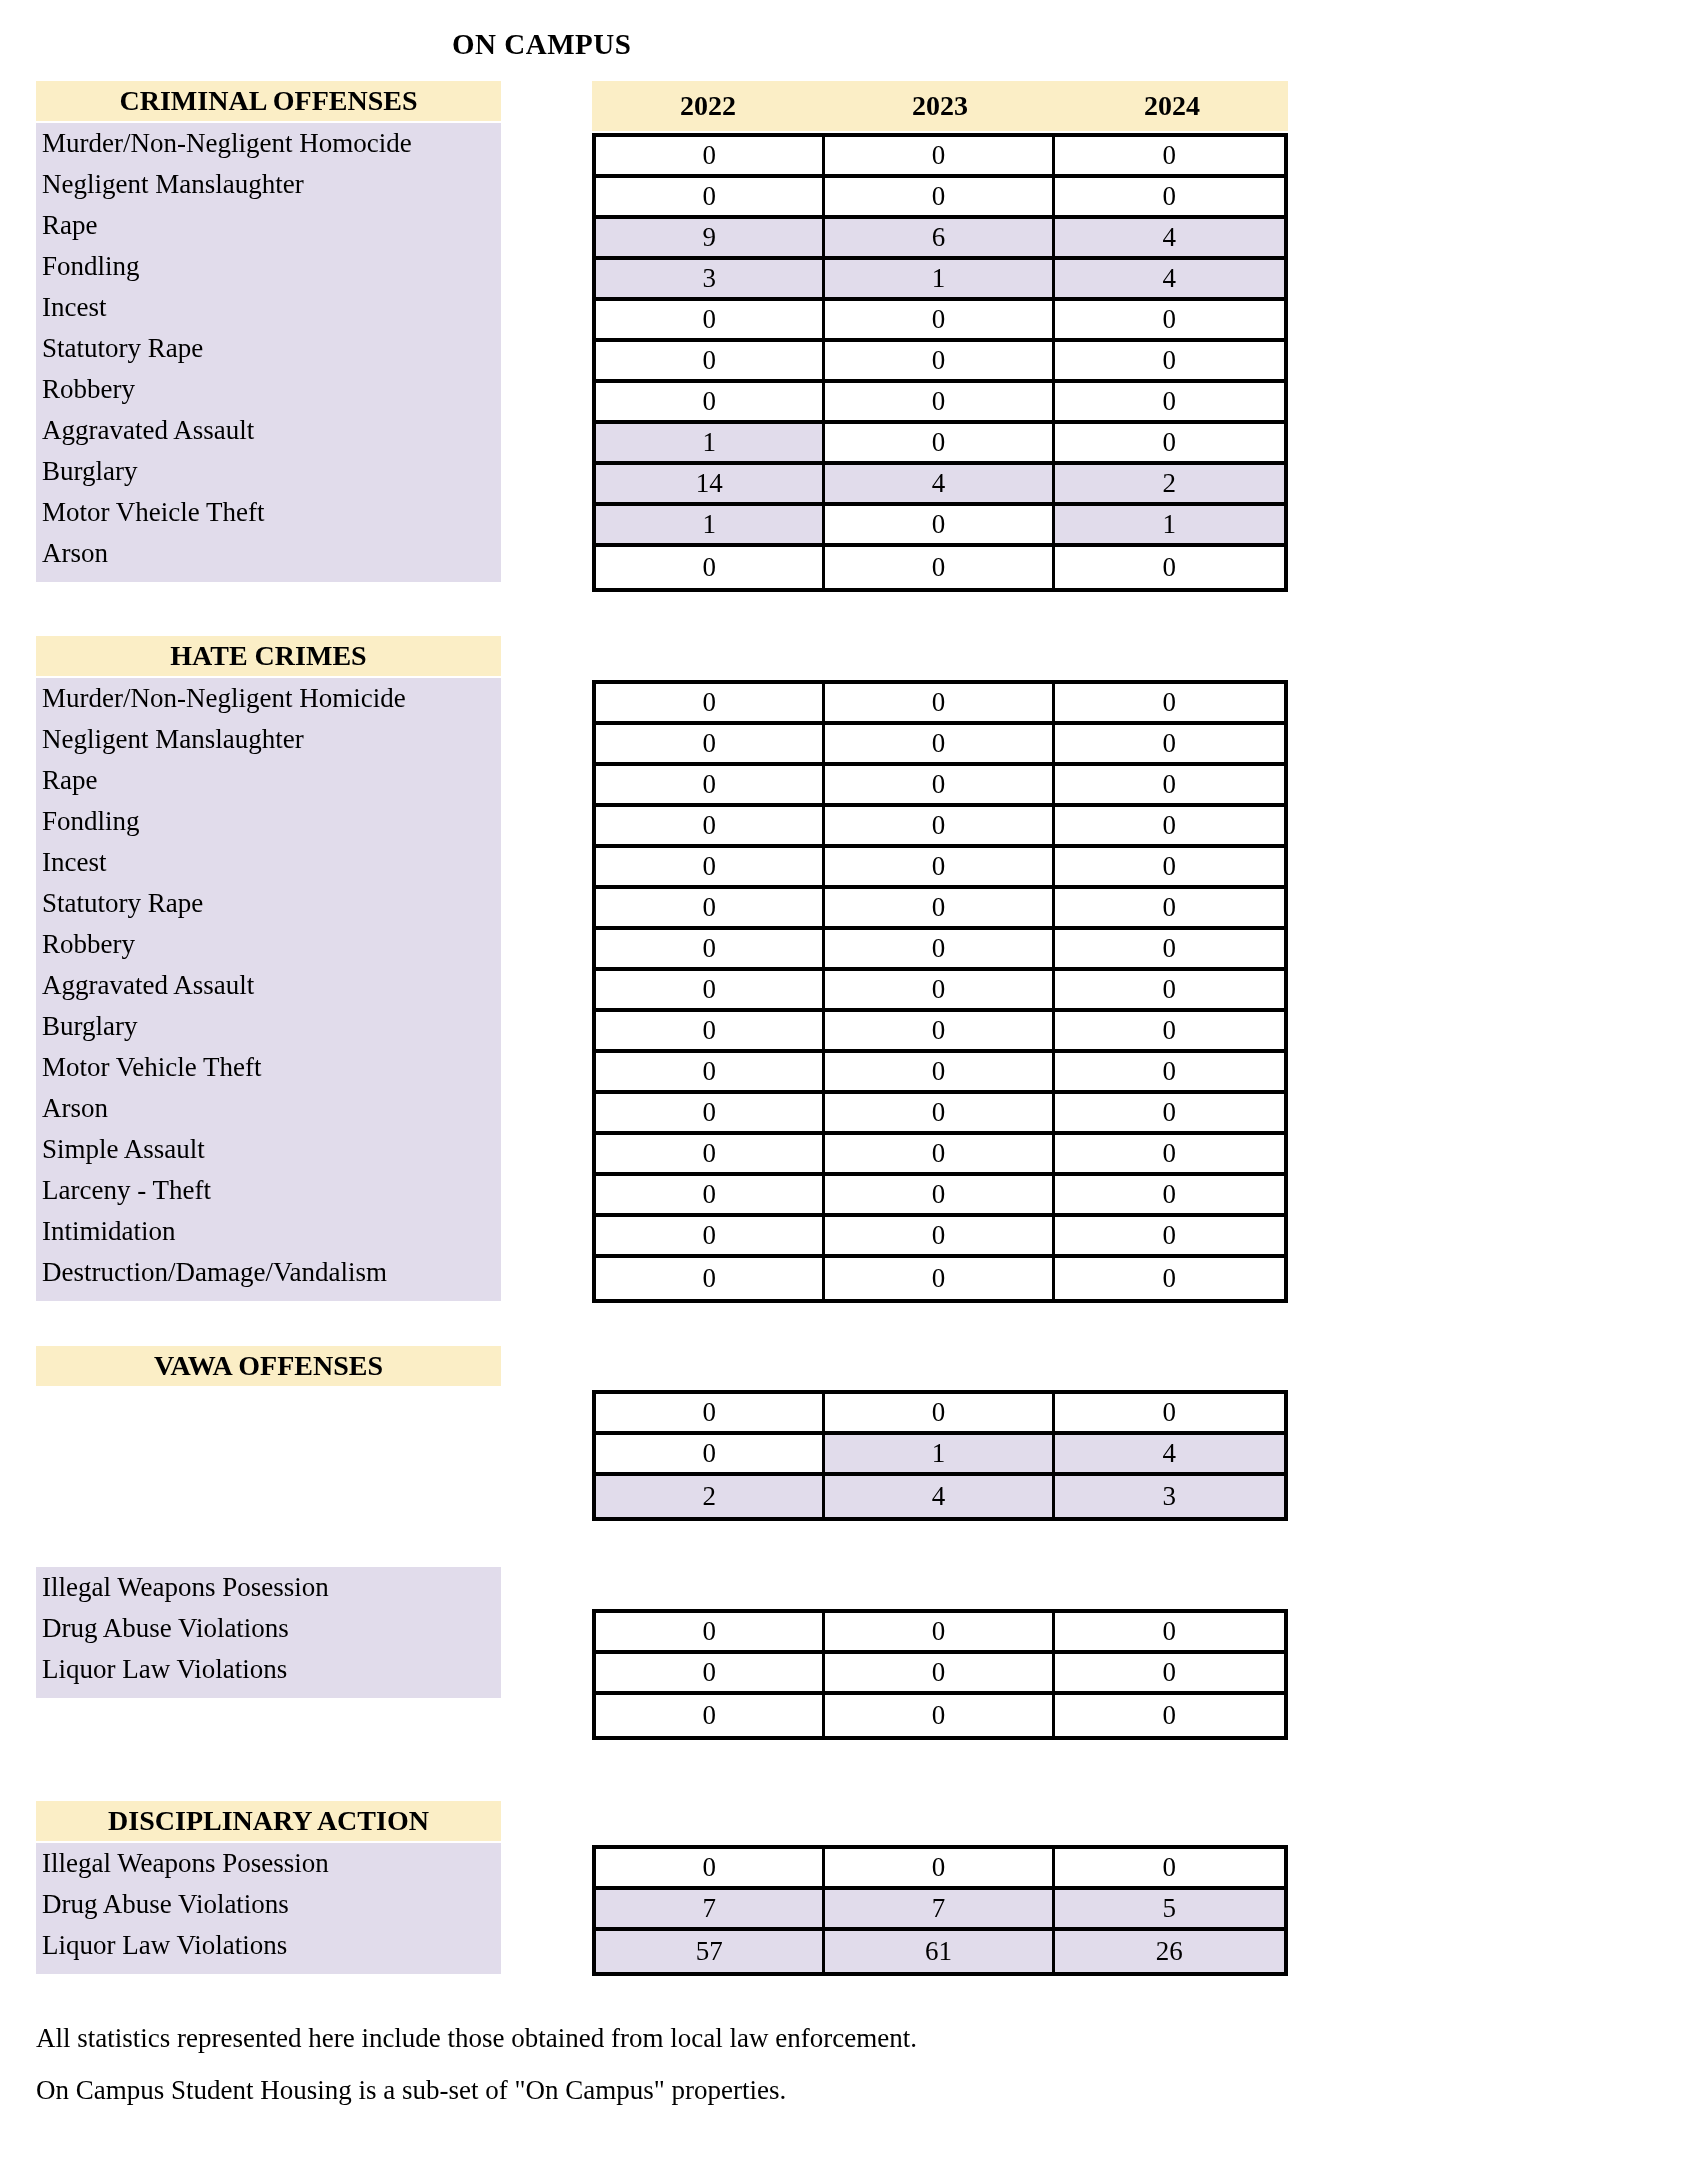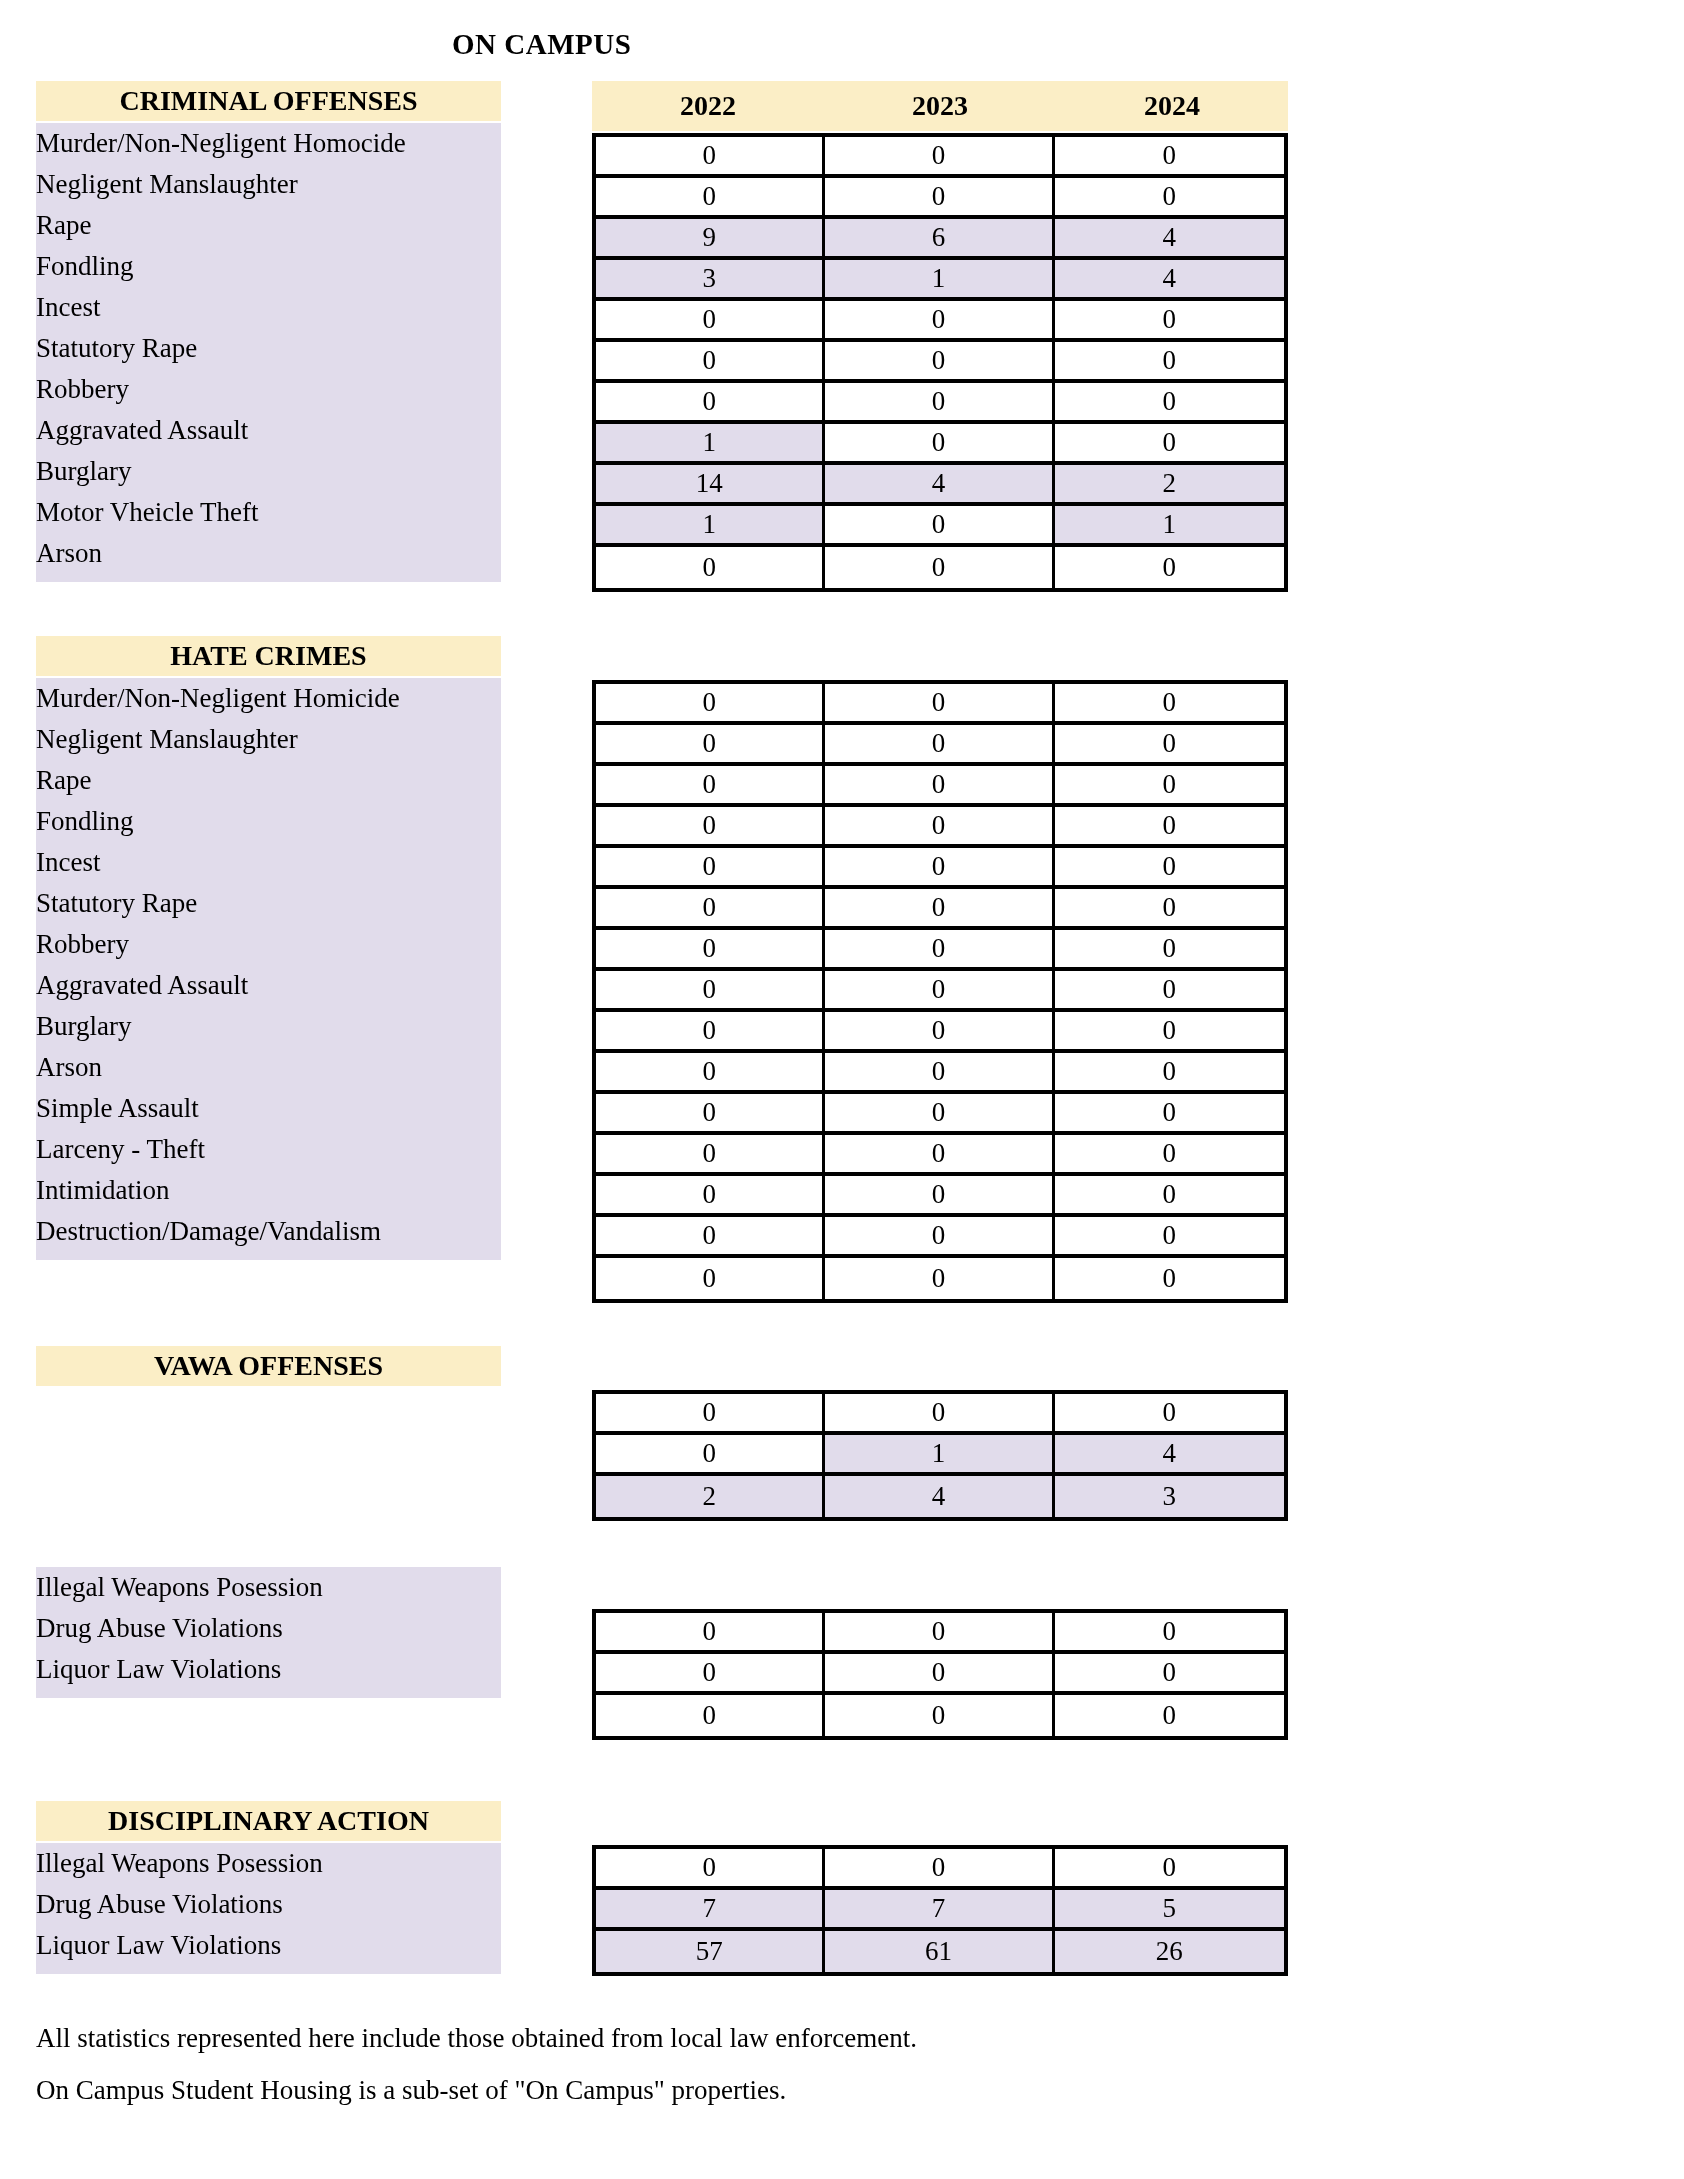--- a/index.html
+++ b/index.html
@@ -37,20 +37,21 @@
     font-weight: bold; font-size: 28px;
   }
   .label-block {
     margin-top: 2px;
     background: var(--label-bg);
     padding-bottom: 8px;
   }
   .label-row {
     height: 41px;
     display: flex; align-items: center;
+    padding-left: 6px;
     font-size: 27px;
     white-space: nowrap;
   }
 
   .year-band {
     height: 50px;
     background: var(--header-bg);
     display: grid; grid-template-columns: repeat(3, 1fr);
   }
   .year-cell {
@@ -155,20 +156,21 @@
           <div class="label-block">
             <div class="label-row">Murder/Non-Negligent Homicide</div>
             <div class="label-row">Negligent Manslaughter</div>
             <div class="label-row">Rape</div>
             <div class="label-row">Fondling</div>
             <div class="label-row">Incest</div>
             <div class="label-row">Statutory Rape</div>
             <div class="label-row">Robbery</div>
             <div class="label-row">Aggravated Assault</div>
             <div class="label-row">Burglary</div>
+            <div class="label-row">Motor Vehicle Theft</div>
             <div class="label-row">Arson</div>
             <div class="label-row">Simple Assault</div>
             <div class="label-row">Larceny - Theft</div>
             <div class="label-row">Intimidation</div>
             <div class="label-row">Destruction/Damage/Vandalism</div>
           </div>
         </div>
         <div class="col-right">
           <div class="spacer"></div>
           <div class="grid">

